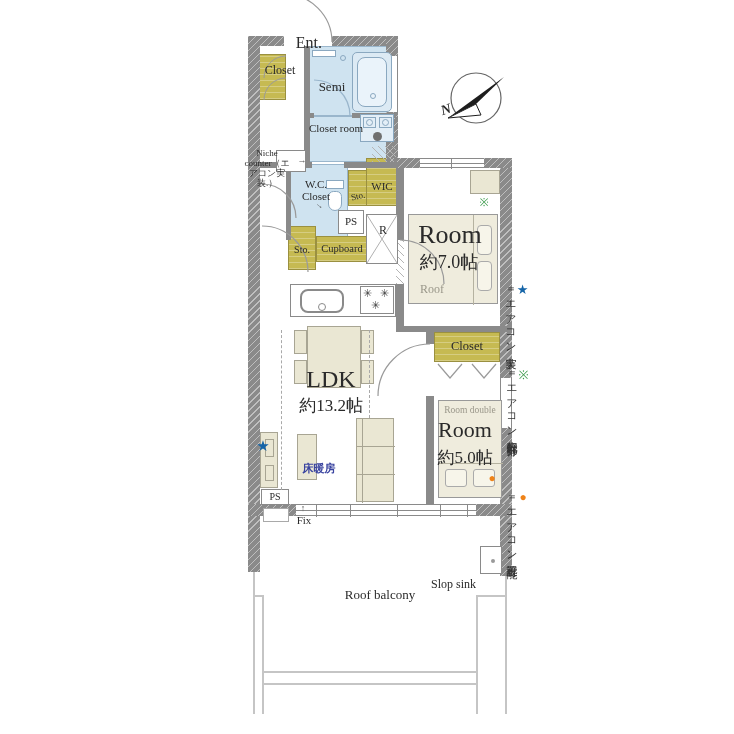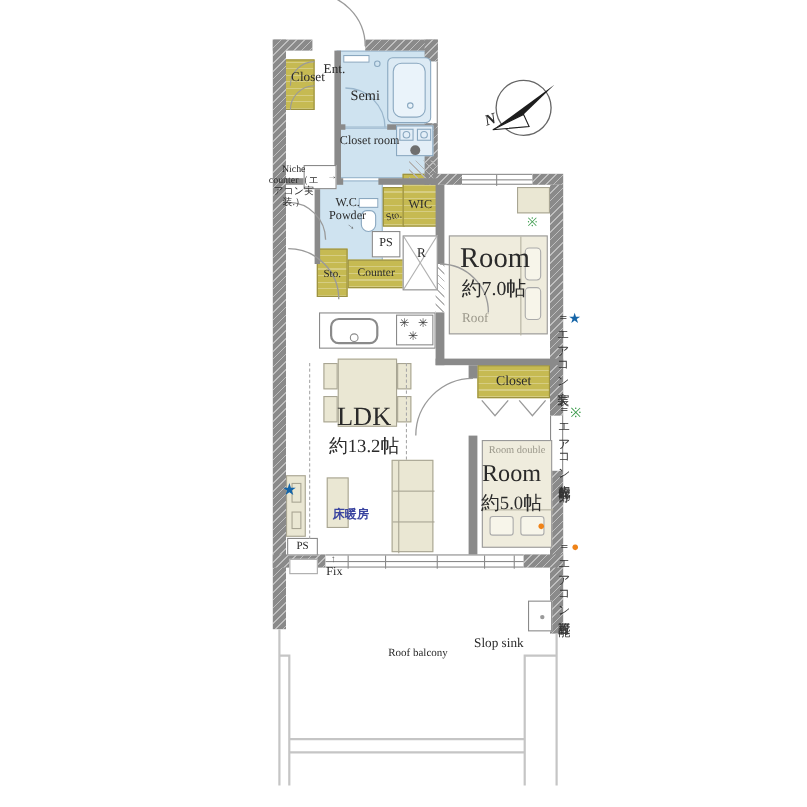--- a/index.html
+++ b/index.html
@@ -166,52 +166,52 @@
     <path d="M 263 684 H 477" stroke="#c5c5c5" stroke-width="2"></path>
   </svg>
 
   <svg class="abs" style="left:444px;top:68px;" width="68" height="62" viewBox="0 0 68 62">
     <circle cx="32" cy="30" r="25" stroke="#666" stroke-width="1.2" fill="#ffffff"></circle>
     <polygon points="4,50 60,9 32,36" fill="#1d1d1d"></polygon>
     <polygon points="4,50 32,36 37,47" fill="#ffffff" stroke="#1d1d1d" stroke-width="1"></polygon>
   </svg>
   <div class="lbl" style="left:438px;top:102px;width:16px;font-size:14px;font-style:italic;font-weight:bold;transform:rotate(-18deg);">N</div>
 
-  <div class="lbl" style="left:286px;top:56px;width:36px;font-size:12px;">Ent.</div>
+  <div class="lbl" style="left:286px;top:34px;width:36px;font-size:16px;text-align:right;">Ent.</div>
   <div class="lbl" style="left:256px;top:64px;width:48px;font-size:12px;">Closet</div>
   <div class="lbl" style="left:310px;top:80px;width:44px;font-size:13px;">Semi</div>
   <div class="lbl" style="left:308px;top:122px;width:56px;font-size:11px;">Closet room</div>
   <div class="lbl" style="left:242px;top:148px;width:50px;font-size:9px;">Niche counter（エアコン実装.）</div>
   <div class="lbl" style="left:296px;top:155px;width:12px;font-size:9px;color:#555;">→</div>
-  <div class="lbl" style="left:290px;top:178px;width:52px;font-size:11px;">W.C. Powder</div>
+  <div class="lbl" style="left:290px;top:178px;width:52px;font-size:11px;">W.C. Closet</div>
   <div class="lbl" style="left:314px;top:200px;width:12px;font-size:9px;color:#555;transform:rotate(38deg);">→</div>
   <div class="lbl" style="left:344px;top:191px;width:28px;font-size:9px;transform:rotate(-12deg);">Sto.</div>
   <div class="lbl" style="left:366px;top:180px;width:32px;font-size:11px;">WIC</div>
   <div class="lbl" style="left:338px;top:215px;width:26px;font-size:11px;">PS</div>
   <div class="lbl" style="left:287px;top:244px;width:30px;font-size:10px;">Sto.</div>
-  <div class="lbl" style="left:314px;top:243px;width:56px;font-size:10.5px;">Counter</div>
+  <div class="lbl" style="left:314px;top:243px;width:56px;font-size:10.5px;">Cupboard</div>
   <div class="lbl" style="left:374px;top:224px;width:18px;font-size:12px;">R</div>
 
   <div class="lbl" style="left:406px;top:220px;width:88px;font-size:26px;">Room</div>
   <div class="lbl" style="left:402px;top:252px;width:94px;font-size:18px;">約7.0帖</div>
   <div class="lbl" style="left:412px;top:283px;width:40px;font-size:12px;color:#9a978a;">Roof</div>
   <div class="lbl" style="left:434px;top:339px;width:66px;font-size:12.5px;">Closet</div>
   <div class="lbl" style="left:440px;top:405px;width:60px;font-size:9.5px;color:#9a978a;">Room double</div>
   <div class="lbl" style="left:430px;top:418px;width:70px;font-size:22px;">Room</div>
   <div class="lbl" style="left:426px;top:448px;width:78px;font-size:17px;">約5.0帖</div>
 
   <div class="lbl" style="left:298px;top:366px;width:66px;font-size:24px;">LDK</div>
   <div class="lbl" style="left:286px;top:396px;width:90px;font-size:17px;">約13.2帖</div>
   <div class="lbl" style="left:294px;top:462px;width:50px;font-size:11px;font-weight:bold;color:#3a44a0;">床暖房</div>
 
   <div class="lbl" style="left:261px;top:491px;width:28px;font-size:10px;">PS</div>
   <div class="lbl" style="left:288px;top:514px;width:32px;font-size:11px;">Fix</div>
   <div class="lbl" style="left:296px;top:503px;width:14px;font-size:9px;color:#555;">↑</div>
   <div class="lbl" style="left:402px;top:578px;width:74px;font-size:12px;text-align:right;">Slop sink</div>
-  <div class="lbl" style="left:326px;top:588px;width:108px;font-size:10px;">Roof balcony</div>
+  <div class="lbl" style="left:326px;top:588px;width:108px;font-size:13px;">Roof balcony</div>
 
   <div class="lbl" style="left:254px;top:438px;width:18px;font-size:15px;color:#1565a8;">★</div>
   <div class="lbl" style="left:476px;top:196px;width:16px;font-size:11px;color:#3a9a4a;">※</div>
   <div class="lbl" style="left:484px;top:472px;width:16px;font-size:12px;color:#ef8318;">●</div>
 
   <div class="legend-item" style="left:509px;top:282px;">
     <span class="legend-sym" style="color:#1565a8;font-size:13px;">★</span><span>＝エアコン実装</span>
   </div>
   <div class="legend-item" style="left:509px;top:366px;">
     <span class="legend-sym" style="color:#3a9a4a;font-size:12px;">※</span><span>＝エアコン先行配管部分</span>

